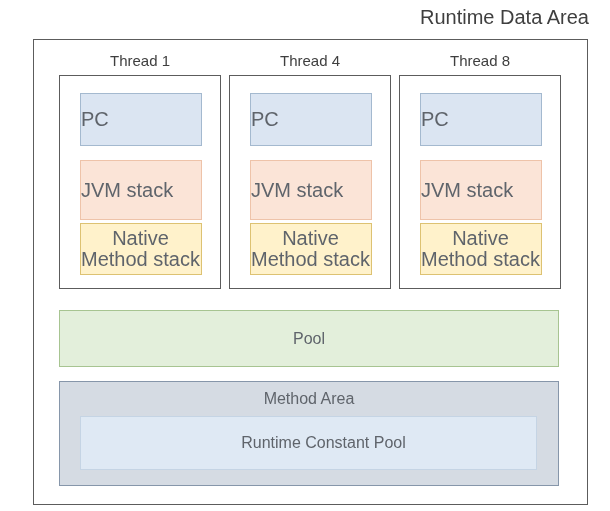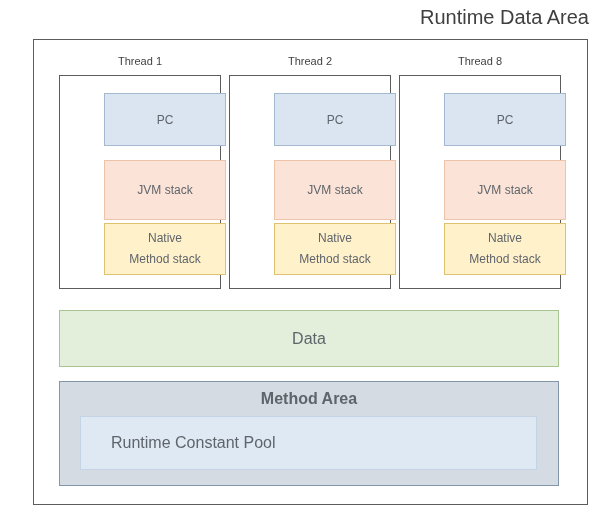--- a/index.html
+++ b/index.html
@@ -16,35 +16,35 @@
     color: var(--heading-text); white-space: nowrap;
   }
 
   .outer {
     position: absolute; left: 33px; top: 39px; width: 555px; height: 466px;
     border: 1px solid var(--outline); background: #fff;
   }
 
   .thread-label {
     position: absolute; top: 10px; width: 162px; height: 22px;
-    text-align: center; font-size: 11px; line-height: 22px;
+    text-align: center; font-size: 15px; line-height: 22px;
     color: var(--heading-text); white-space: nowrap;
   }
   .thread-box {
     position: absolute; top: 35px; width: 162px; height: 214px;
     border: 1px solid var(--outline); background: #fff;
   }
   .pos-t1 { left: 25px; }
   .pos-t2 { left: 195px; }
   .pos-t3 { left: 365px; }
 
   .inner {
     position: absolute; left: 20px; width: 122px;
-    display: flex; align-items: center; justify-content: center;
-    font-size: 12px; color: var(--label-text); text-align: center; margin-left: 24px;
+    display: flex; align-items: center; 
+    font-size: 20px; color: var(--label-text); text-align: center;
   }
   .pc     { top: 17px;  height: 53px; background: var(--pc-fill);     border: 1px solid var(--pc-border); }
   .jvm    { top: 84px;  height: 60px; background: var(--jvm-fill);    border: 1px solid var(--jvm-border); }
   .native { top: 147px; height: 52px; background: var(--native-fill); border: 1px solid var(--native-border); }
   .native span { white-space: pre-line; line-height: 21px; }
 
   .heap {
     position: absolute; left: 25px; top: 270px; width: 500px; height: 57px;
     background: var(--heap-fill); border: 1px solid var(--heap-border);
     display: flex; align-items: center; justify-content: center;
@@ -52,26 +52,25 @@
   }
 
   .method-area {
     position: absolute; left: 25px; top: 341px; width: 500px; height: 105px;
     background: var(--method-fill); border: 1px solid var(--method-border);
   }
   .method-area-label {
     position: absolute; left: 0; right: 0; top: 7px;
     text-align: center; font-size: 16px; line-height: 20px;
     color: var(--label-text);
-    font-weight: bold;
   }
   .rcp {
     position: absolute; left: 20px; top: 34px; width: 457px; height: 54px;
     background: var(--rcp-fill); border: 1px solid var(--rcp-border);
-    display: flex; align-items: center; justify-content: flex-start;
+    display: flex; align-items: center; justify-content: center;
     font-size: 16px; color: var(--label-text); padding-left: 30px;
   }
 </style>
 </head>
 <body>
 
 <div class="canvas">
 
   <div class="title">Runtime Data Area</div>
 
@@ -84,21 +83,21 @@
       </div>
       <div class="inner jvm">
         <span>JVM stack</span>
       </div>
       <div class="inner native">
         <span>Native
 Method stack</span>
       </div>
     </div>
 
-    <div class="thread-label pos-t2">Thread 2</div>
+    <div class="thread-label pos-t2">Thread 4</div>
     <div class="thread-box pos-t2">
       <div class="inner pc">
         <span>PC</span>
       </div>
       <div class="inner jvm">
         <span>JVM stack</span>
       </div>
       <div class="inner native">
         <span>Native
 Method stack</span>
@@ -113,21 +112,21 @@
       <div class="inner jvm">
         <span>JVM stack</span>
       </div>
       <div class="inner native">
         <span>Native
 Method stack</span>
       </div>
     </div>
 
     <div class="heap">
-      <span>Data</span>
+      <span>Pool</span>
     </div>
 
     <div class="method-area">
       <div class="method-area-label">Method Area</div>
       <div class="rcp">
         <span>Runtime Constant Pool</span>
       </div>
     </div>
 
   </div>

